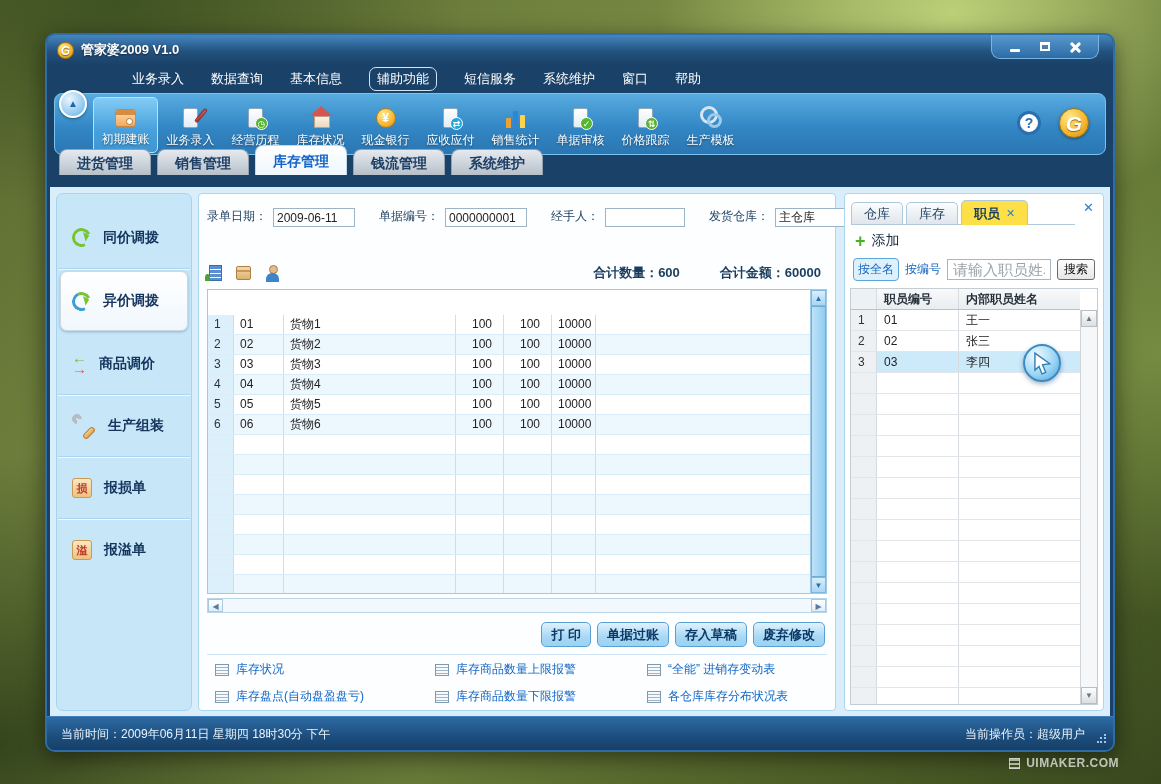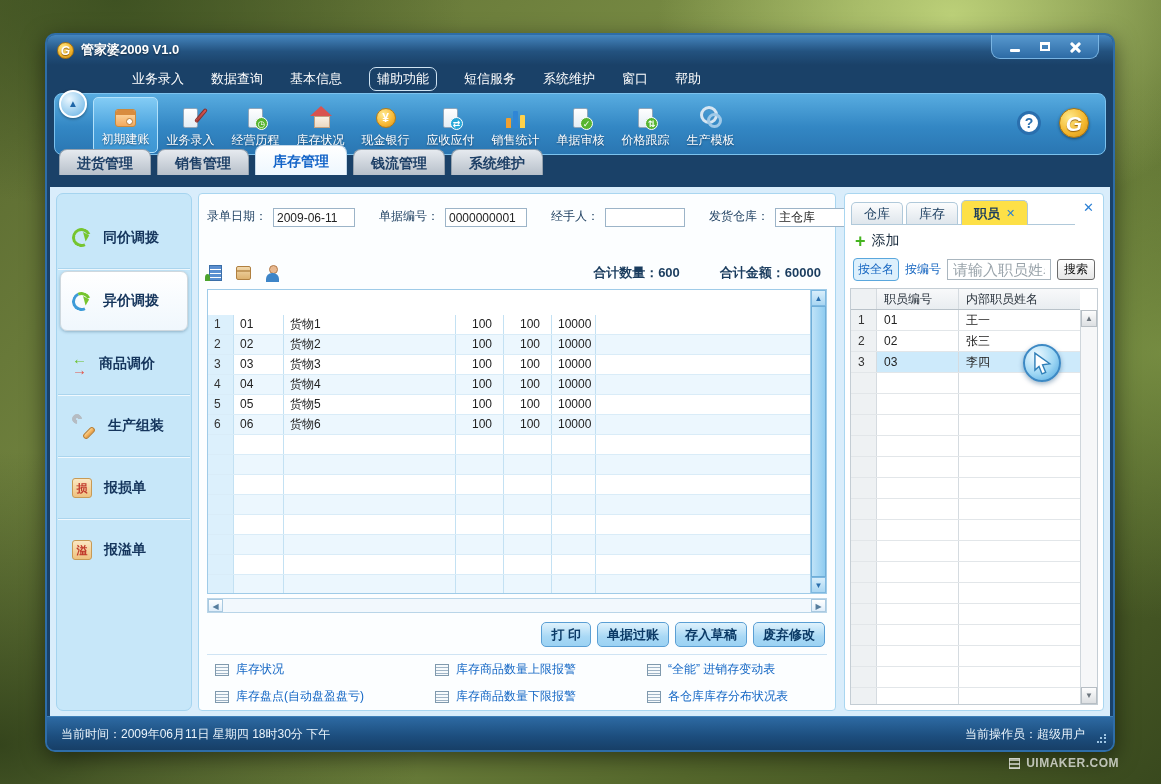--- a/index.html
+++ b/index.html
@@ -90,21 +90,21 @@
   background:linear-gradient(#e6eaef,#b7c0ca); border:1px solid #94a1ae; border-bottom:none;
   border-radius:8px 8px 0 0; cursor:pointer; white-space:nowrap;}
 .tab.act { height:30px; line-height:30px; background:linear-gradient(#ffffff,#eef7fe); color:#1565c8;
   border-color:#c4d9ea; }
 
 .content { position:absolute; left:3px; right:3px; top:152px; bottom:34px; background:#d9edfb; }
 
 .sidebar { position:absolute; left:6px; top:6px; width:136px; bottom:5px;
   background:#c7e7f9; border:1px solid #a5d4ef; border-radius:7px; padding-top:13px;}
 .sbitem { height:62px; display:flex; align-items:center; gap:12px; padding-left:14px; cursor:pointer;
-  border-bottom:1px solid #abd5ee; box-shadow:0 1px 0 rgba(255,255,255,.75); margin:0 1px;}
+  border-bottom:1px solid #abd5ee; box-shadow:0 1px 0 rgba(255,255,255,.75); margin:0 1px;font-family:Liberation Serif, serif;}
 .sbitem:last-child { border-bottom:none; box-shadow:none;}
 .sbitem.act { background:linear-gradient(#ffffff,#f0f7fd); border:1px solid #cfd8de; border-radius:7px;
   margin:2px 3px; height:60px; box-shadow:0 1px 3px rgba(40,80,110,.35); padding-left:11px;}
 .sblabel { font-size:14px; font-weight:bold; color:#15355c; white-space:nowrap;}
 .rec { width:19px; height:19px; border:3.5px solid #76c52f; border-radius:50%; border-right-color:transparent; transform:rotate(20deg); position:relative;}
 .rec::after { content:""; position:absolute; right:-5px; top:-3px; border-style:solid; border-width:5px;
   border-color:transparent transparent transparent #76c52f; transform:rotate(-35deg);}
 .rec.two { border-bottom-color:#3d9bd8; border-left-color:#3d9bd8;}
 .swap { display:flex; flex-direction:column; line-height:11px; font-weight:bold; font-size:15px;}
 .swap .up { color:#6cc02e; } .swap .dn { color:#e2574c; }
@@ -188,21 +188,21 @@
 .fby.sel { border:1px solid #5aa7dd; border-radius:4px; padding:2px 4px; background:#ddf0fc;}
 .spsearch { flex:1; height:21px; border:1px solid #aab6bf; font-size:15px; padding:0 5px; min-width:0;
   font-family:"Liberation Sans","DejaVu Sans",sans-serif;}
 .spsearch::placeholder { color:#9aa4ab; }
 .sbtn { height:21px; padding:0 6px; font-size:12px; background:linear-gradient(#fff,#e6e6e6);
   border:1px solid #6b6b6b; border-radius:3px; cursor:pointer; color:#111; white-space:nowrap;
   font-family:"Liberation Sans","DejaVu Sans",sans-serif;}
 
 .stable { position:absolute; left:5px; right:5px; top:94px; bottom:5px; border:1px solid #c4cdd4; background:#fff;}
 .srow { display:grid; grid-template-columns:26px 82px 1fr; height:21px; }
-.shead { background:linear-gradient(#f8f9fa,#e9edf0); border-bottom:1px solid #b9c2c9; font-weight:normal; }
+.shead { background:linear-gradient(#f8f9fa,#e9edf0); border-bottom:1px solid #b9c2c9; font-weight:bold; }
 .shead .scell { color:#27303a; }
 .scell { font-size:12px; color:#222; border-right:1px solid #d5dbe0; padding:0 7px; line-height:20px; white-space:nowrap; overflow:hidden;}
 .scell:last-child { border-right:none;}
 .scell.num { background:#eef1f3; color:#333;}
 .sbody { position:absolute; left:0; right:17px; top:21px; bottom:0; overflow:hidden;}
 .shead { position:absolute; left:0; right:17px; top:0; height:21px;}
 .sbody .srow { border-bottom:1px solid #e2e6e9; }
 .sbody .srow.sel { background:#cdeafb; }
 .sscroll { position:absolute; right:0; top:21px; bottom:0; width:17px; border-left:1px solid #cfd6db;
   background:#f6f7f8; display:flex; flex-direction:column; justify-content:space-between;}

